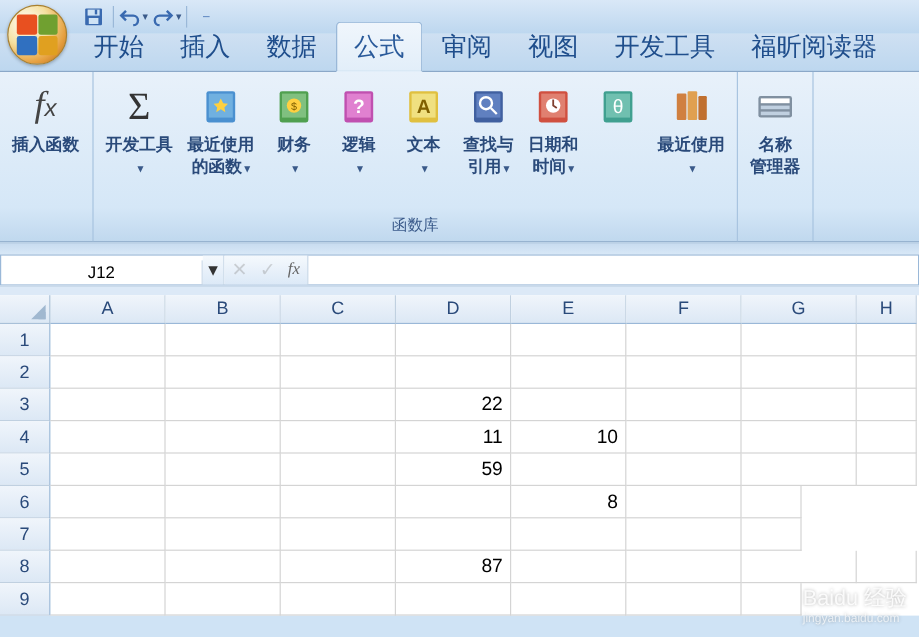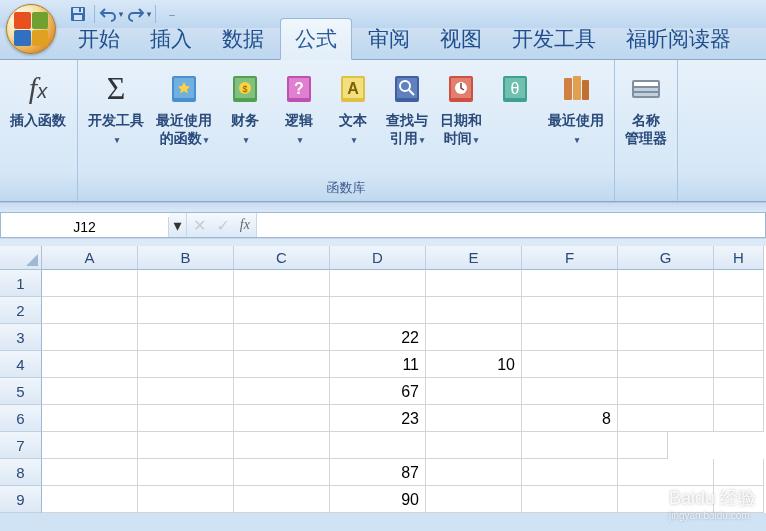--- a/index.html
+++ b/index.html
@@ -310,32 +310,31 @@
         <div class="cell">10</div>
         <div class="cell"></div>
         <div class="cell"></div>
         <div class="cell" style="width: 50px;"></div>
       </div>
       <div class="row">
         <div class="rowhdr">5</div>
         <div class="cell"></div>
         <div class="cell"></div>
         <div class="cell"></div>
-        <div class="cell">67</div>
+        <div class="cell">59</div>
         <div class="cell"></div>
         <div class="cell"></div>
         <div class="cell"></div>
         <div class="cell" style="width: 50px;"></div>
       </div>
       <div class="row">
         <div class="rowhdr">6</div>
         <div class="cell"></div>
         <div class="cell"></div>
         <div class="cell"></div>
-        <div class="cell">23</div>
         <div class="cell"></div>
         <div class="cell">8</div>
         <div class="cell"></div>
         <div class="cell" style="width: 50px;"></div>
       </div>
       <div class="row">
         <div class="rowhdr">7</div>
         <div class="cell"></div>
         <div class="cell"></div>
         <div class="cell"></div>
@@ -353,21 +352,20 @@
         <div class="cell"></div>
         <div class="cell"></div>
         <div class="cell"></div>
         <div class="cell" style="width: 50px;"></div>
       </div>
       <div class="row">
         <div class="rowhdr">9</div>
         <div class="cell"></div>
         <div class="cell"></div>
         <div class="cell"></div>
-        <div class="cell">90</div>
         <div class="cell"></div>
         <div class="cell"></div>
         <div class="cell"></div>
         <div class="cell" style="width: 50px;"></div>
       </div>
     </div>
 </div>
 
 <div class="watermark">
   <span>Baidu 经验</span>

